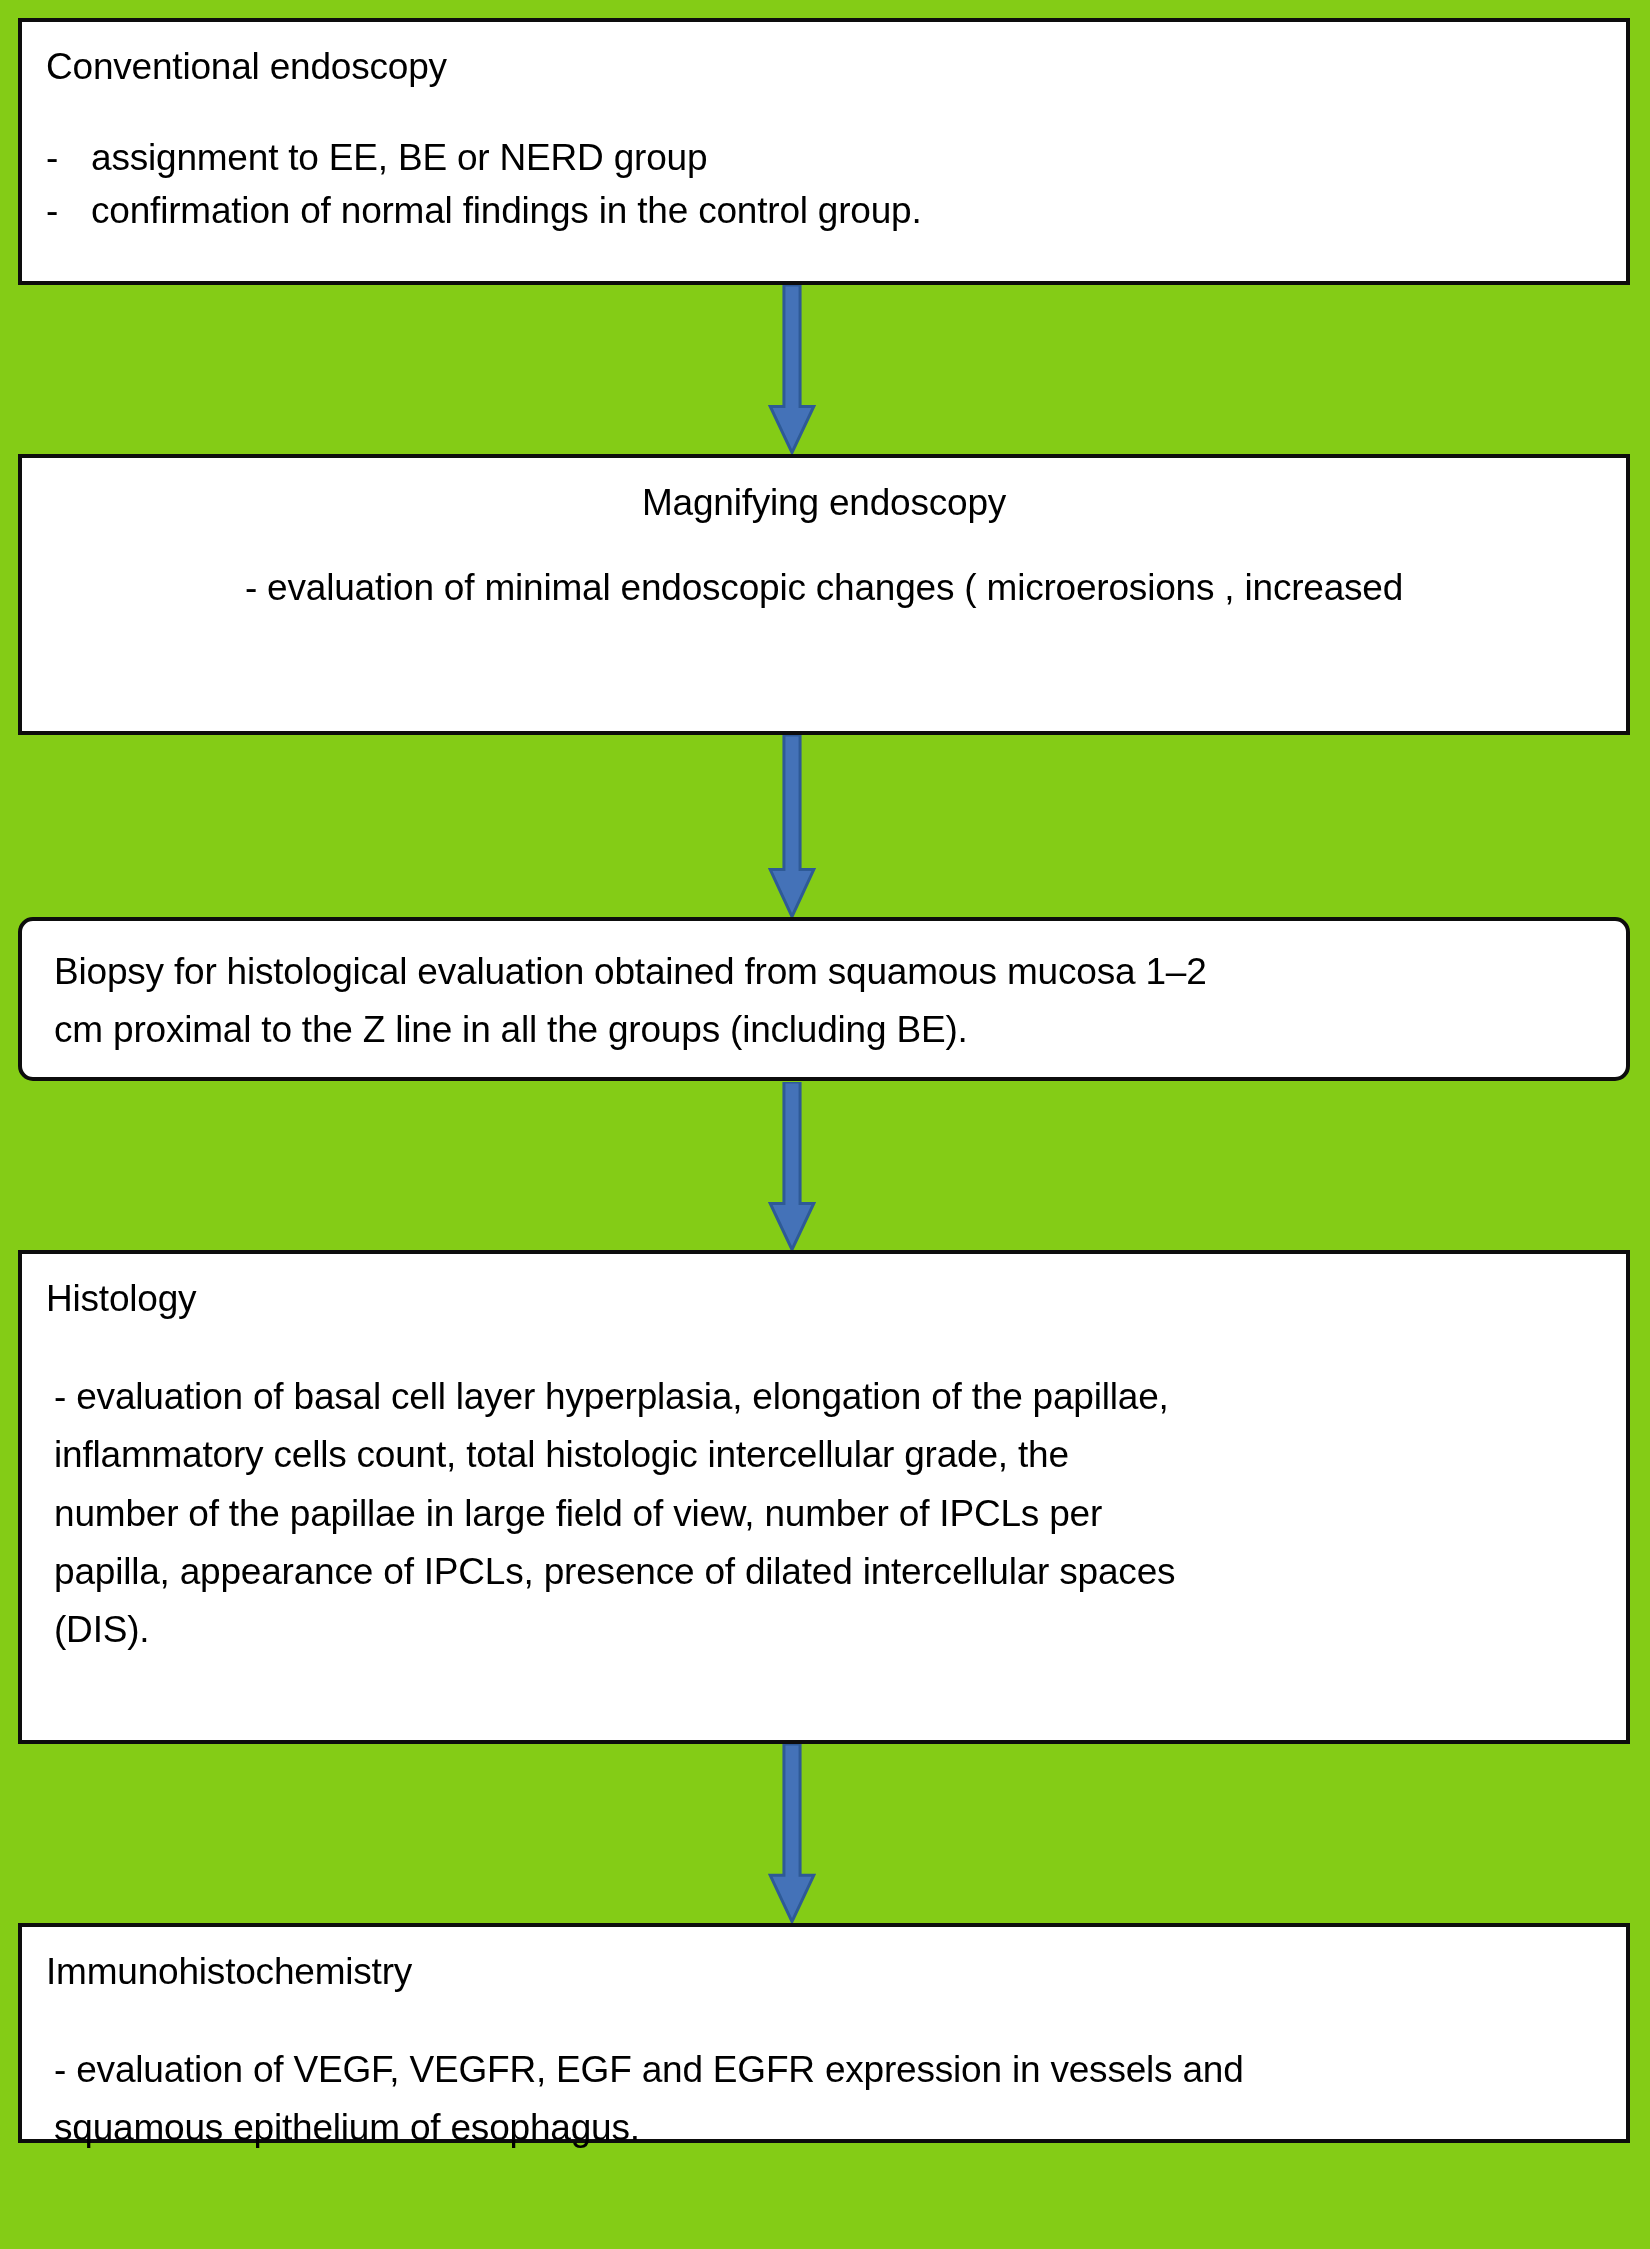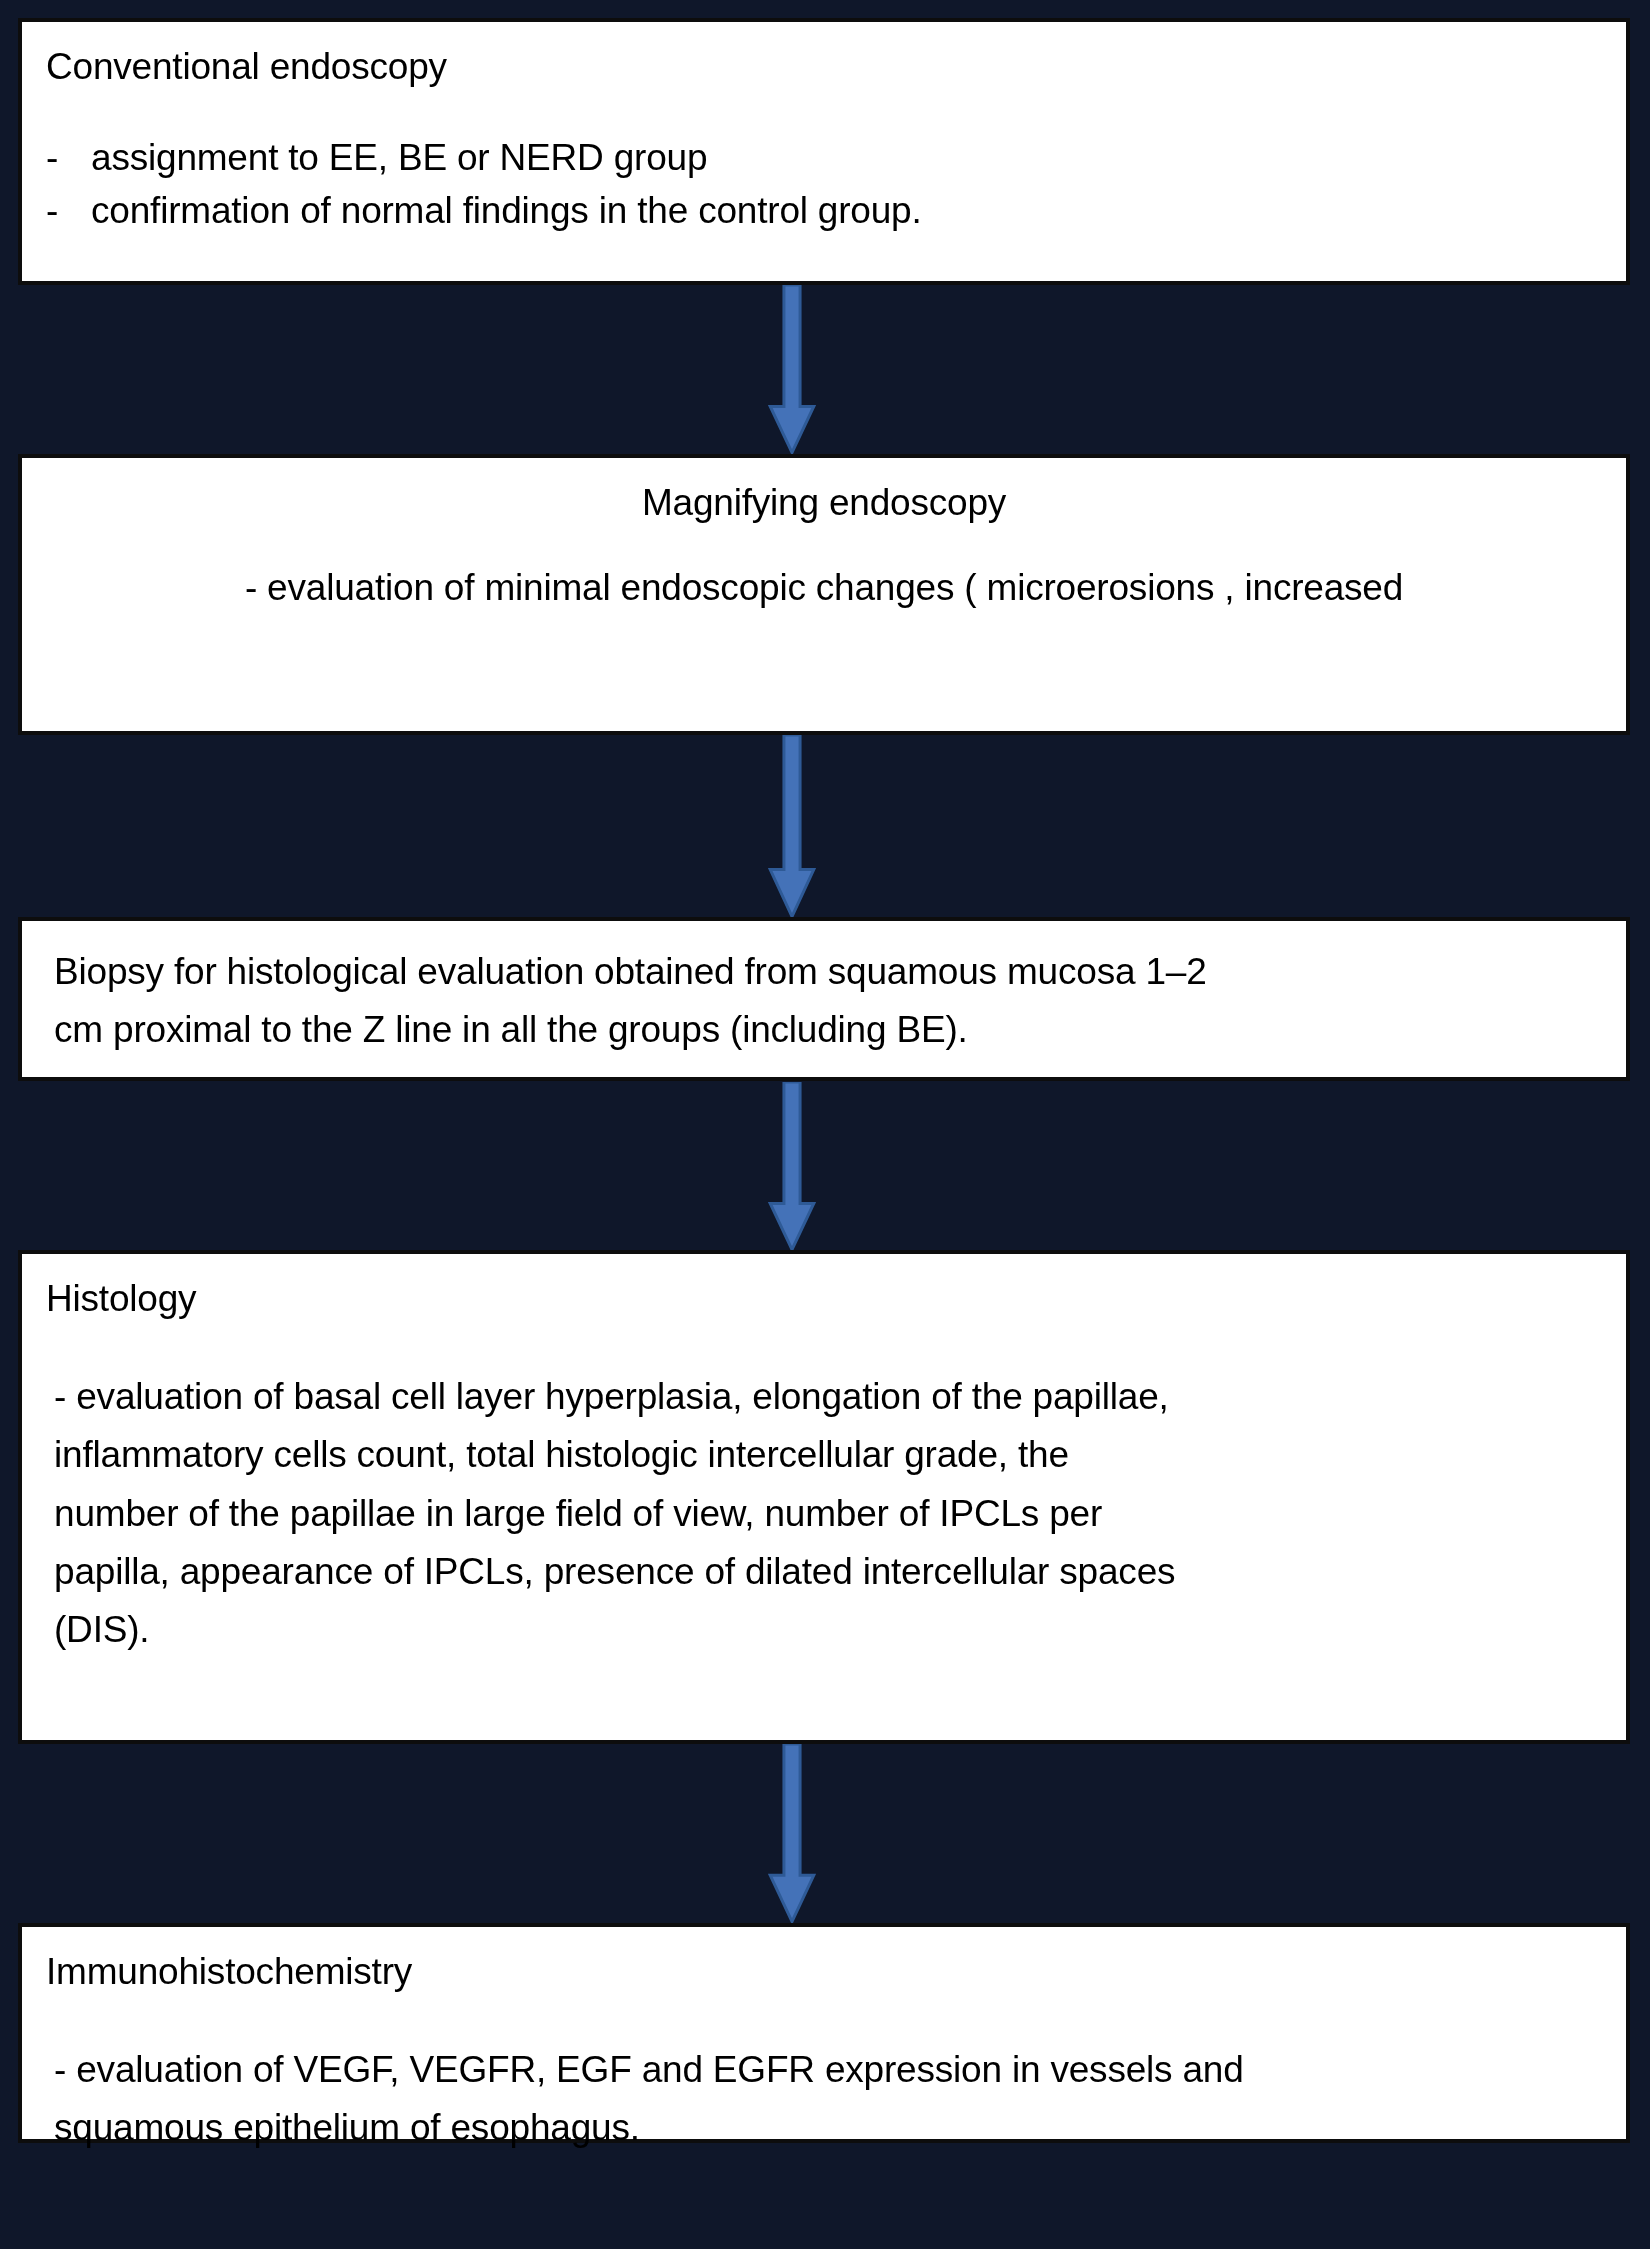--- a/index.html
+++ b/index.html
@@ -9,21 +9,21 @@
     background: #ffffff;
   }
   body {
     font-family: "Liberation Sans", sans-serif;
     color: #000000;
   }
   #page {
     position: relative;
     width: 1650px;
     height: 2250px;
-    background: #0f172a;
+    background: #84cc16;
     overflow: hidden;
   }
 
   
   .flow-box {
     position: absolute;
     left: 18px;
     width: 1612px;
     box-sizing: border-box;
     background: #ffffff;
@@ -116,21 +116,21 @@
       <p>- evaluation of minimal endoscopic changes ( microerosions , increased</p>
     </div>
   </div>
 
   <div class="flow-arrow" style="top:735px; height:184px;">
     <svg viewBox="0 0 62 227" preserveAspectRatio="none">
       <polygon points="21,0 41,0 41,166 58,166 31,224 4,166 21,166" fill="#4472b8" stroke="#2e5a96" stroke-width="3" vector-effect="non-scaling-stroke"></polygon>
     </svg>
   </div>
 
-  <div class="flow-box" style="top:917px; height:164px; padding-top:18px;">
+  <div class="flow-box" style="top:917px; height:164px; padding-top:18px;border-radius:15px;">
     <div class="box-body">
       <p>Biopsy for histological evaluation obtained from squamous mucosa 1–2</p>
       <p>cm proximal to the Z line in all the groups (including BE).</p>
     </div>
   </div>
 
   <div class="flow-arrow" style="top:1082px; height:170px;">
     <svg viewBox="0 0 62 210" preserveAspectRatio="none">
       <polygon points="21,0 41,0 41,150 58,150 31,207 4,150 21,150" fill="#4472b8" stroke="#2e5a96" stroke-width="3" vector-effect="non-scaling-stroke"></polygon>
     </svg>

